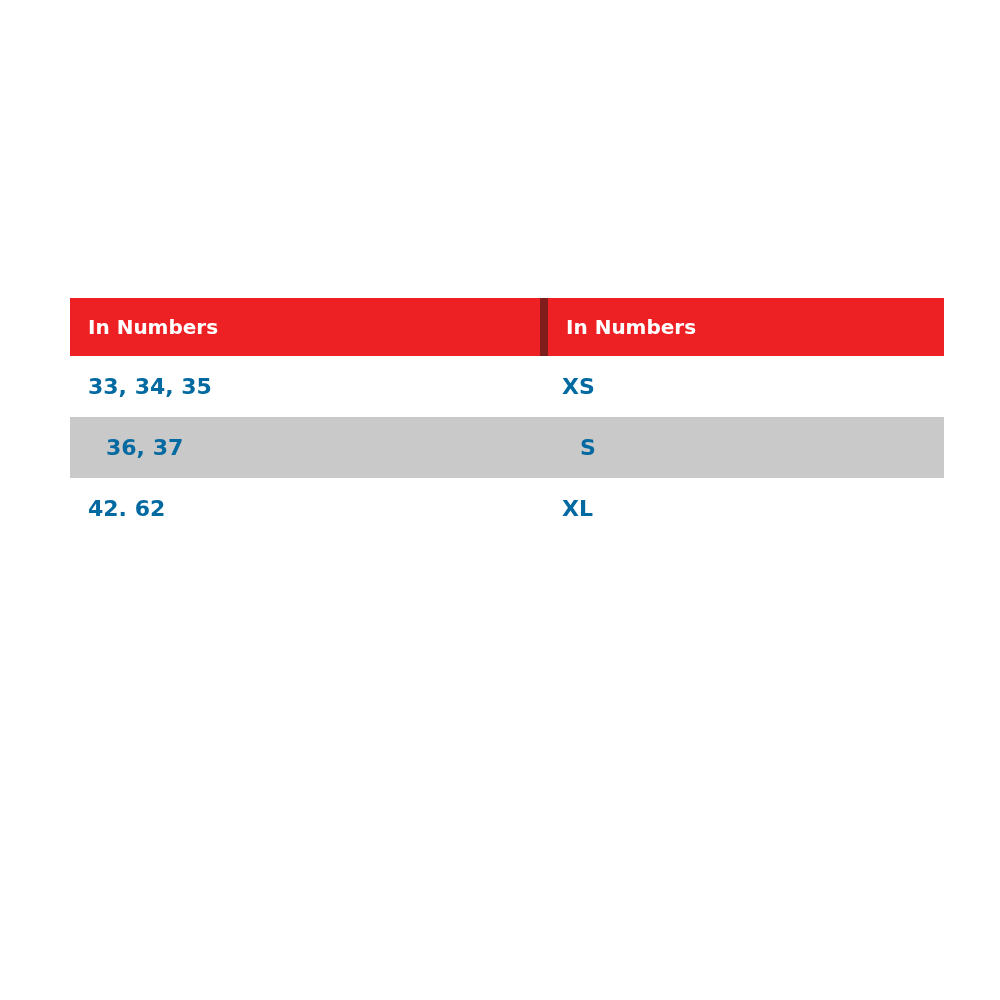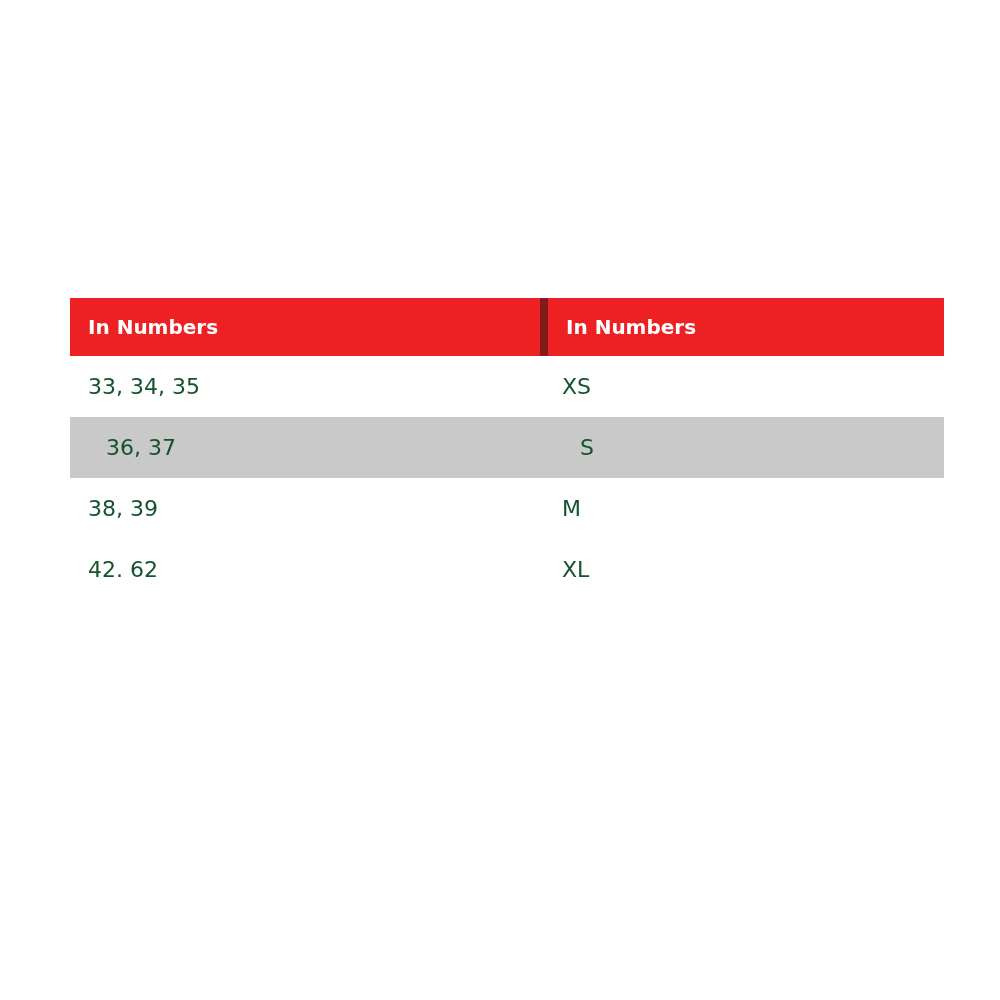--- a/index.html
+++ b/index.html
@@ -51,27 +51,28 @@
     height: 26px;
     box-sizing: border-box;
     border-right: 8px solid #7f1d1d;
     font-family: "DejaVu Sans", sans-serif;
   }
   .size-table thead th:last-child {
     border-right: none;
   }
   .size-table tbody td {
     font-size: 22px;
-    color: #14532d;
+    color: #0369a1;
     padding: 18px 0 18px 18px;
     height: 30px;
     box-sizing: border-box;
     background: #ffffff;
     border: none;
     font-family: "DejaVu Sans", sans-serif;
+    font-weight: bold;
   }
   .size-table tbody tr.alt td {
     background: #c9c9c9;
     padding-left: 36px;
   }
 </style>
 </head>
 <body>
 
 <div class="page">
@@ -91,23 +92,19 @@
     <tbody>
       <tr>
         <td>33, 34, 35</td>
         <td>XS</td>
       </tr>
       <tr class="alt">
         <td>36, 37</td>
         <td>S</td>
       </tr>
       <tr>
-        <td>38, 39</td>
-        <td>M</td>
-      </tr>
-      <tr>
         <td>42. 62</td>
         <td>XL</td>
       </tr>
     </tbody>
   </table>
 
 </div>
 
 </body></html>

